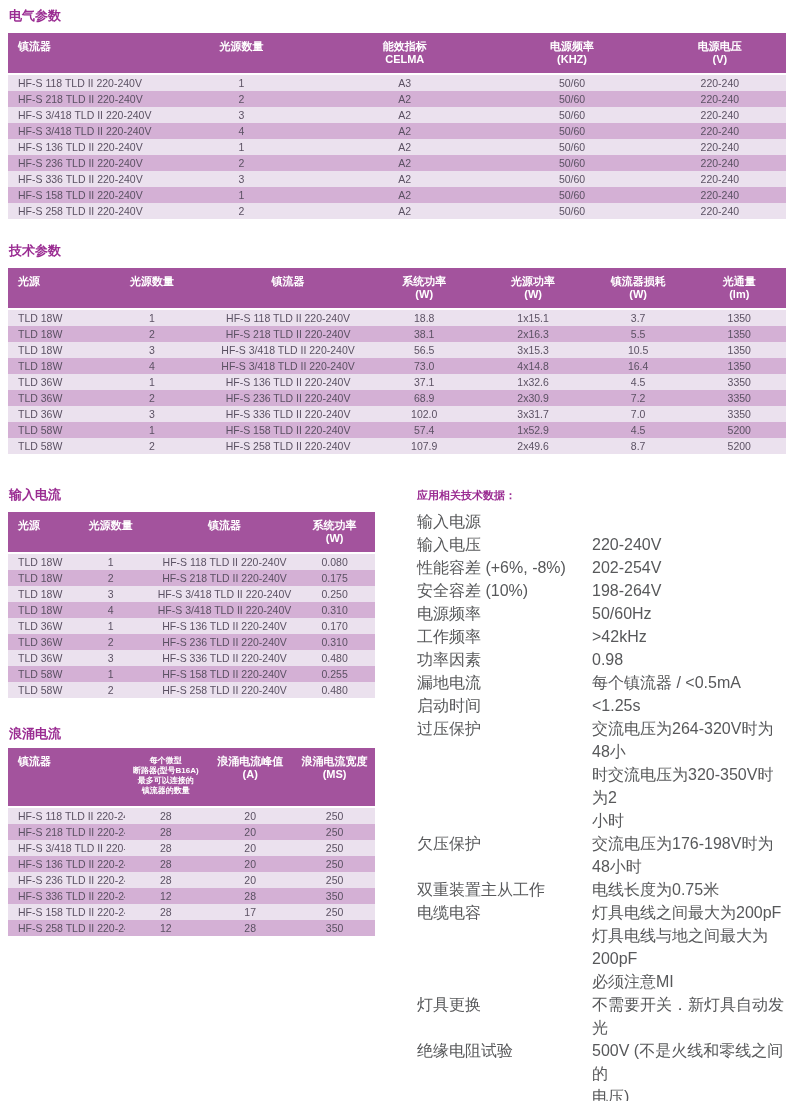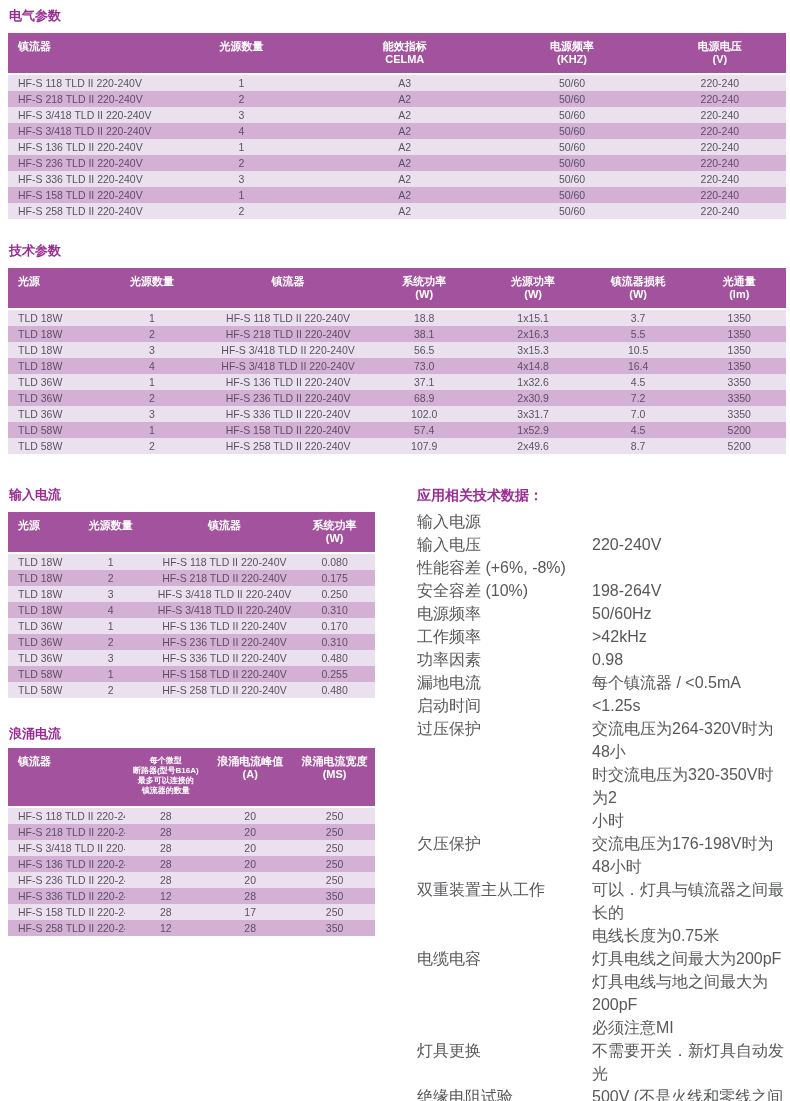--- a/index.html
+++ b/index.html
@@ -89,21 +89,21 @@
   .sec-electrical { margin-bottom: 24px; }
   .sec-technical  { margin-bottom: 33px; }
   .two-col { display: flex; align-items: flex-start; }
   .col-left { width: 367px; flex-shrink: 0; }
   .col-right { margin-left: 42px; width: 373px; }
   .sec-inrush { margin-top: 28px; }
   .sec-inrush .sec-title { margin-bottom: 7px; }
 
   
   .panel-title {
-    font-size: 14px;
+    font-size: 11px;
     line-height: 16px;
     font-weight: bold;
     color: #9a2c92;
     margin-bottom: 7px;
   }
   .kv-row {
     display: flex;
     min-height: 23px;
     font-size: 16px;
     line-height: 23px;
@@ -478,20 +478,23 @@
             <div class="kv-value"></div>
           </div>
           <div class="kv-row">
             <div class="kv-label">输入电压</div>
             <div class="kv-value">
               <div>220-240V</div>
             </div>
           </div>
           <div class="kv-row">
             <div class="kv-label">性能容差 (+6%, -8%)</div>
+            <div class="kv-value">
+              <div>202-254V</div>
+            </div>
           </div>
           <div class="kv-row">
             <div class="kv-label">安全容差 (10%)</div>
             <div class="kv-value">
               <div>198-264V</div>
             </div>
           </div>
           <div class="kv-row">
             <div class="kv-label">电源频率</div>
             <div class="kv-value">
@@ -532,21 +535,20 @@
           </div>
           <div class="kv-row">
             <div class="kv-label">欠压保护</div>
             <div class="kv-value">
               <div>交流电压为176-198V时为48小时</div>
             </div>
           </div>
           <div class="kv-row">
             <div class="kv-label">双重装置主从工作</div>
             <div class="kv-value">
-              <div>可以．灯具与镇流器之间最长的</div>
               <div>电线长度为0.75米</div>
             </div>
           </div>
           <div class="kv-row">
             <div class="kv-label">电缆电容</div>
             <div class="kv-value">
               <div>灯具电线之间最大为200pF</div>
               <div>灯具电线与地之间最大为200pF</div>
               <div>必须注意MI</div>
             </div>

